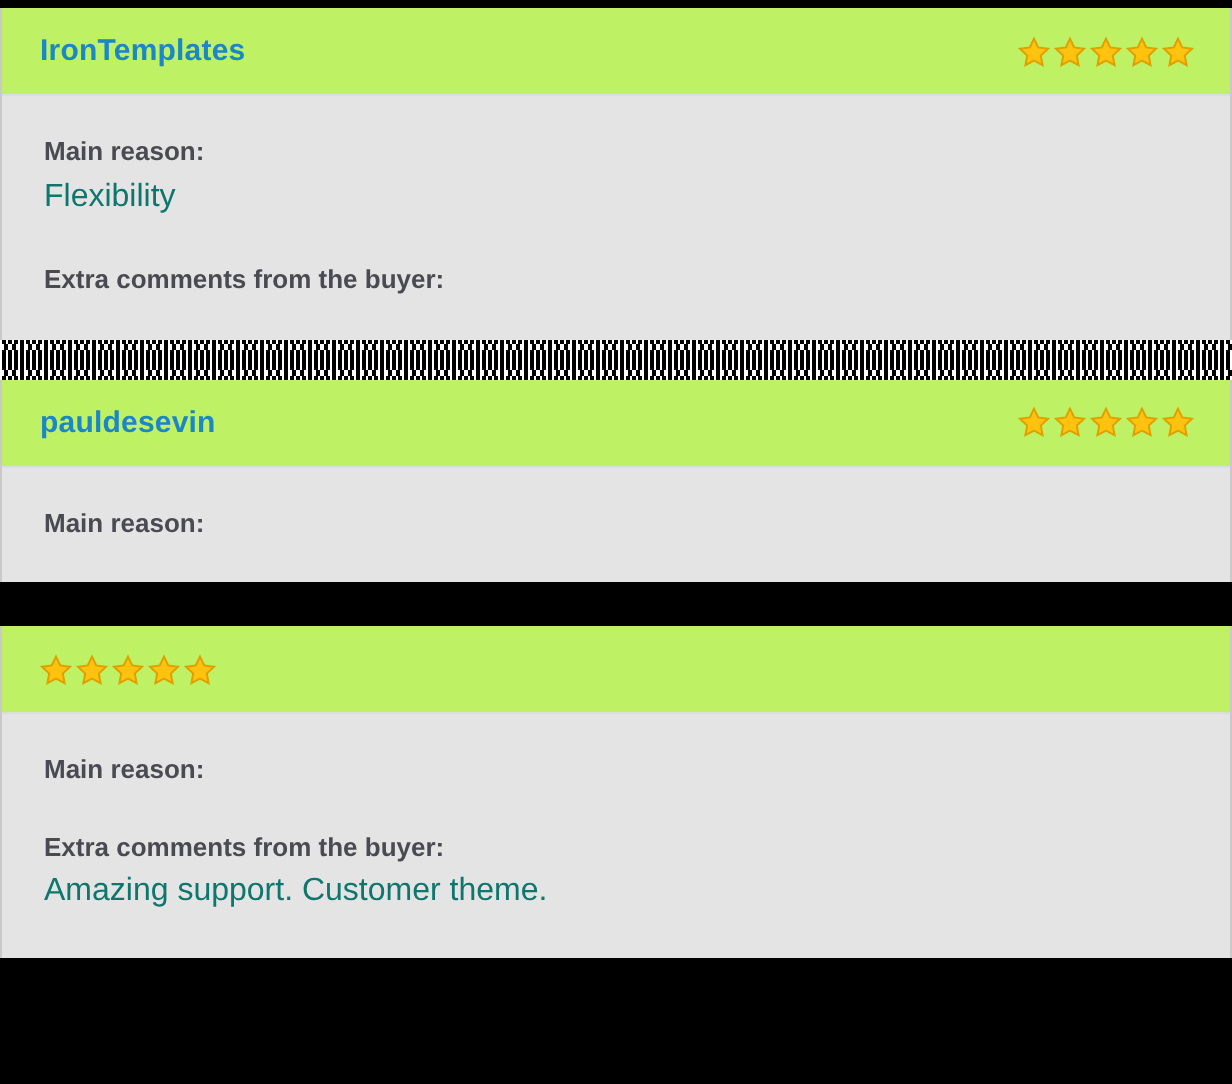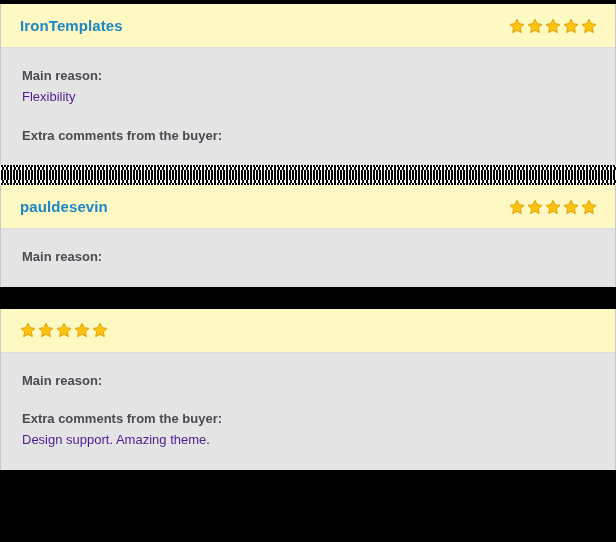--- a/index.html
+++ b/index.html
@@ -25,21 +25,21 @@
   
   .review-card {
     background: #e4e4e4;
     border-left: 1px solid #c9c9c9;
     border-right: 1px solid #c9c9c9;
     box-sizing: border-box;
     width: 616px;
   }
 
   .card-header {
-    background: #fef9c3;
+    background: #bef264;
     border-bottom: 1px solid #dcdcdc;
     height: 44px;
     display: flex;
     align-items: center;
     justify-content: space-between;
     padding: 0 18px 0 19px;
     box-sizing: border-box;
   }
 
   .reviewer-name {
@@ -77,22 +77,22 @@
 
   .field-label {
     font-size: 13px;
     font-weight: bold;
     color: #4a4a52;
     line-height: 1.5;
     margin: 0 0 1px 0;
   }
 
   .field-value {
-    font-size: 13px;
-    color: #4c1d95;
+    font-size: 16px;
+    color: #0f766e;
     line-height: 1.55;
     margin: 0;
     max-width: 570px;
   }
 
   
   .divider-solid {
     height: 22px;
     background: #000000;
     width: 616px;
@@ -224,20 +224,20 @@
               <polygon points="8,1.3 10.1,5.7 15,6.4 11.4,9.8 12.3,14.6 8,12.3 3.7,14.6 4.6,9.8 1,6.4 5.9,5.7" fill="#ffc20e" stroke="#e0a100" stroke-width="1"></polygon>
             </svg></span>
       </div>
     </div>
     <div class="card-body">
       <div class="field-block">
         <p class="field-label">Main reason:</p>
       </div>
       <div class="field-block">
         <p class="field-label">Extra comments from the buyer:</p>
-        <p class="field-value">Design support. Amazing theme.</p>
+        <p class="field-value">Amazing support. Customer theme.</p>
       </div>
     </div>
   </div>
 
   <div class="bottom-bar"></div>
 
 </div>
 
 </body></html>

